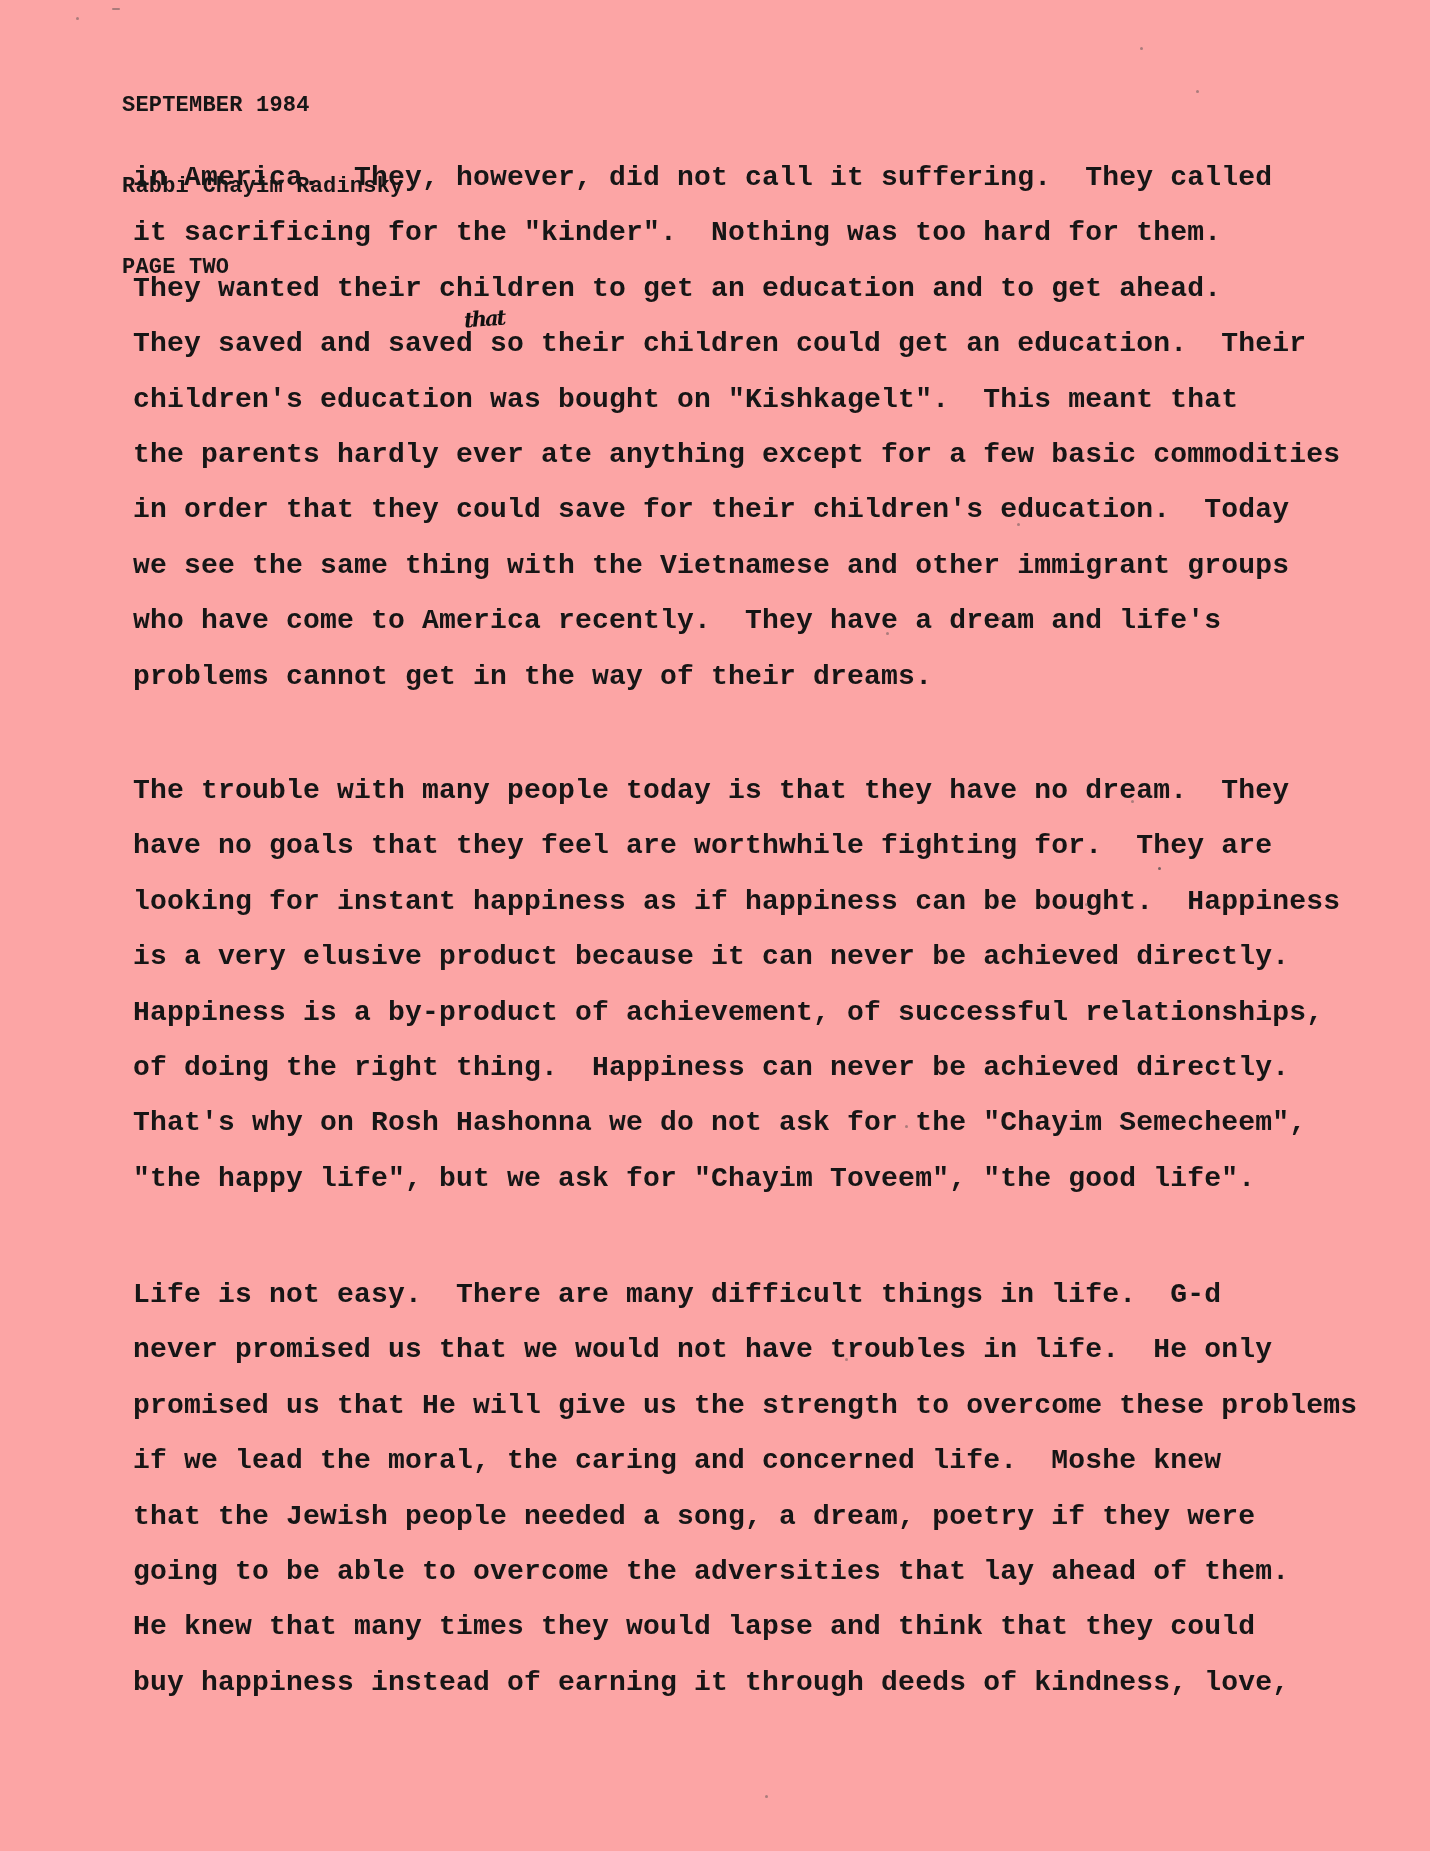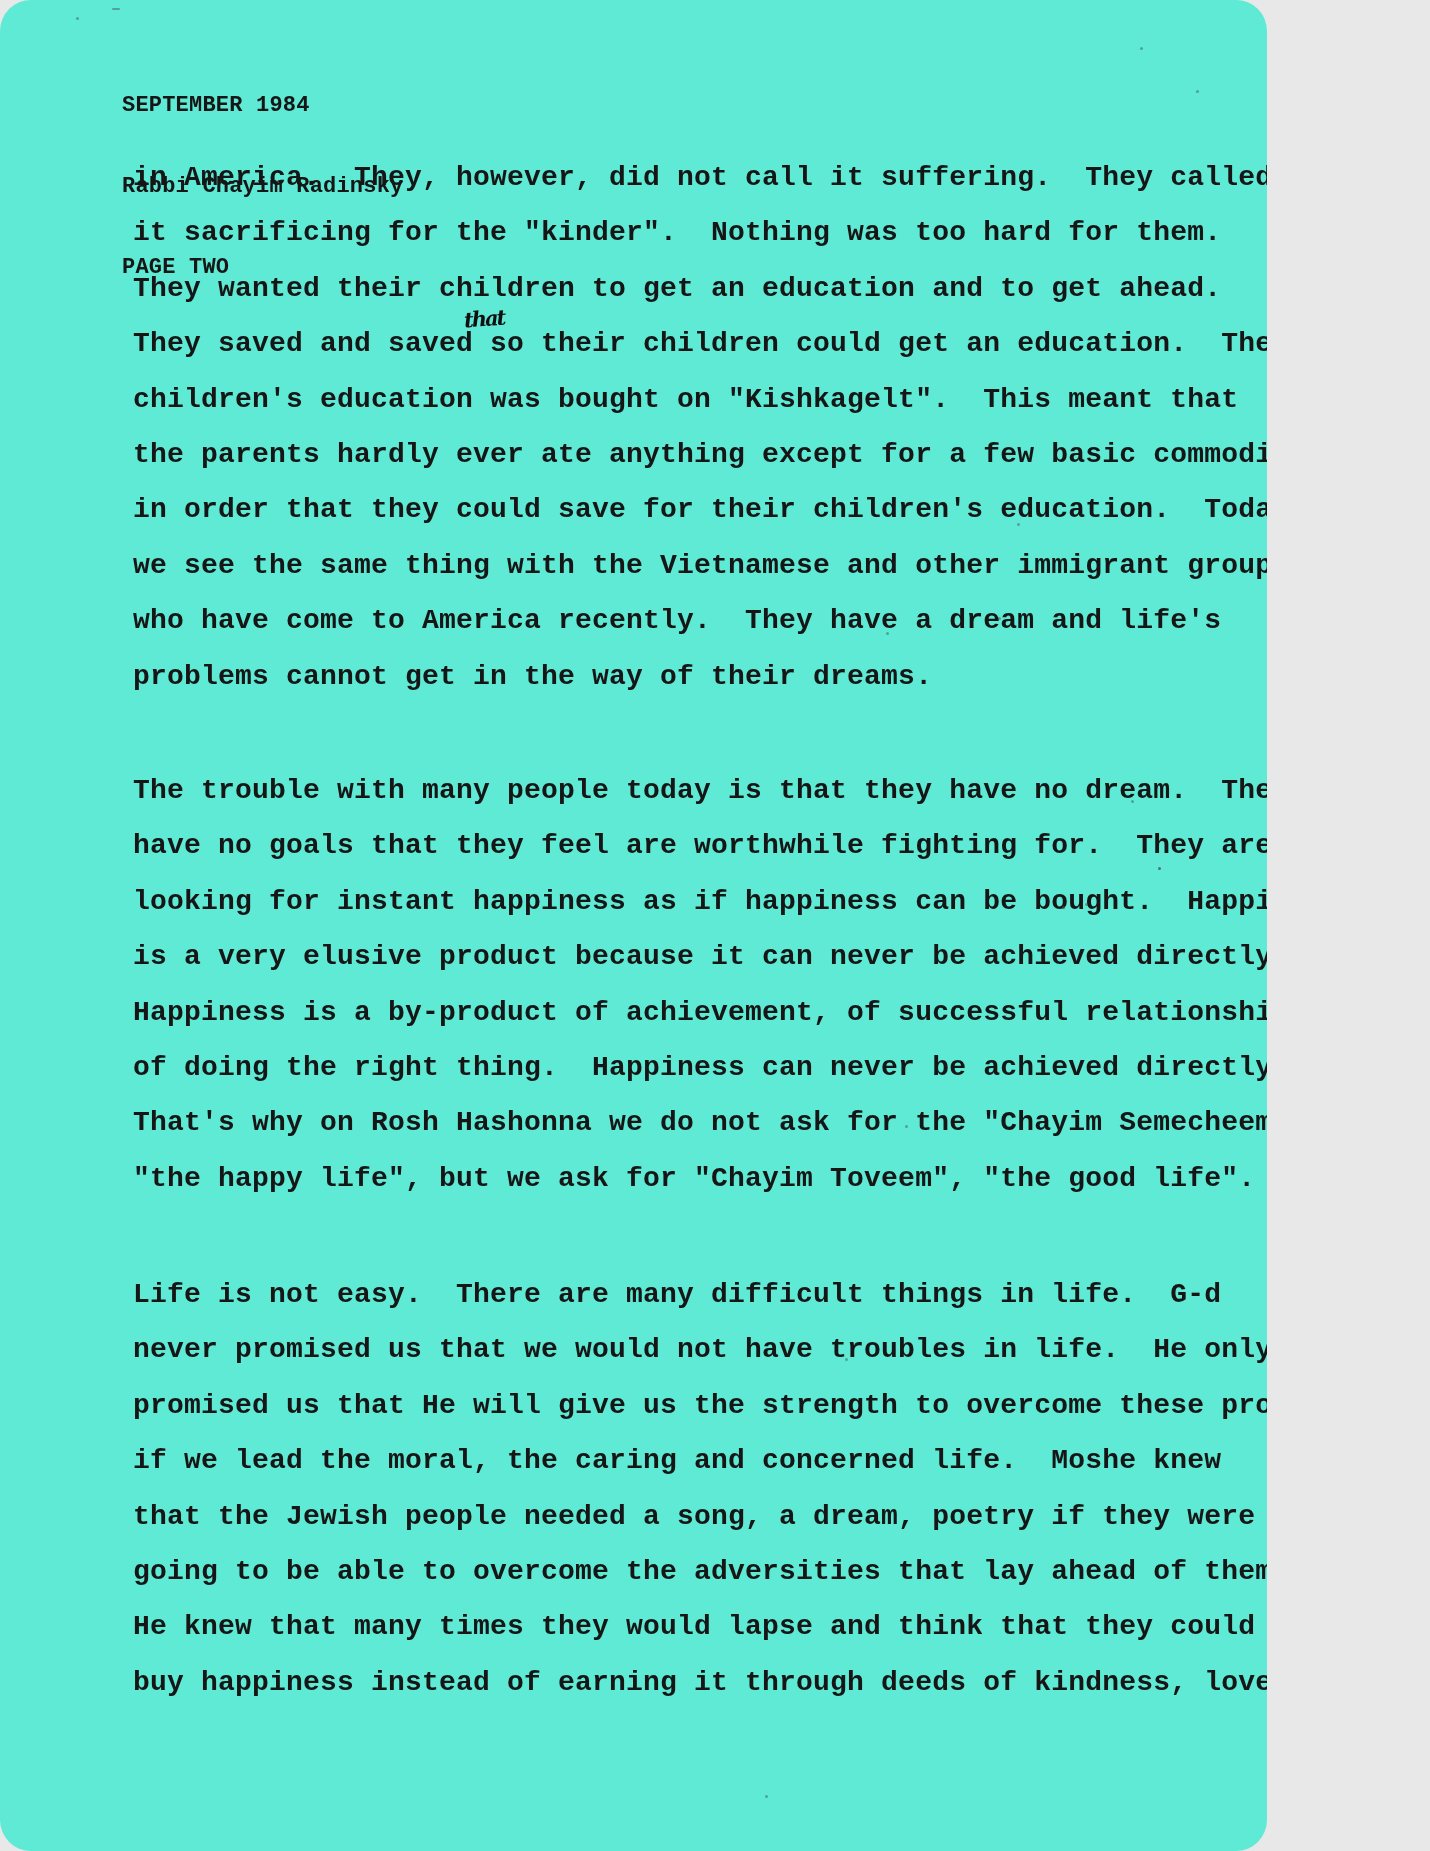--- a/index.html
+++ b/index.html
@@ -1,24 +1,23 @@
 <!DOCTYPE html>
 <html><head>
 <meta charset="utf-8">
 <style>
   html, body { margin: 0; padding: 0; background: #e8e8e8; }
   .page {
     position: relative;
-    width: 1267px;
+    width: 1430px;
     height: 1851px;
-    background: #5eead4;
+    background: #fca5a5;
     overflow: hidden;
     font-family: "Liberation Mono", "DejaVu Sans Mono", monospace;
     color: #161616;
-    border-radius: 31px;
   }
   .header {
     position: absolute;
     left: 122px;
     top: 38px;
     font-size: 22px;
     line-height: 27px;
     font-weight: bold;
     white-space: pre;
     letter-spacing: 0.2px;

